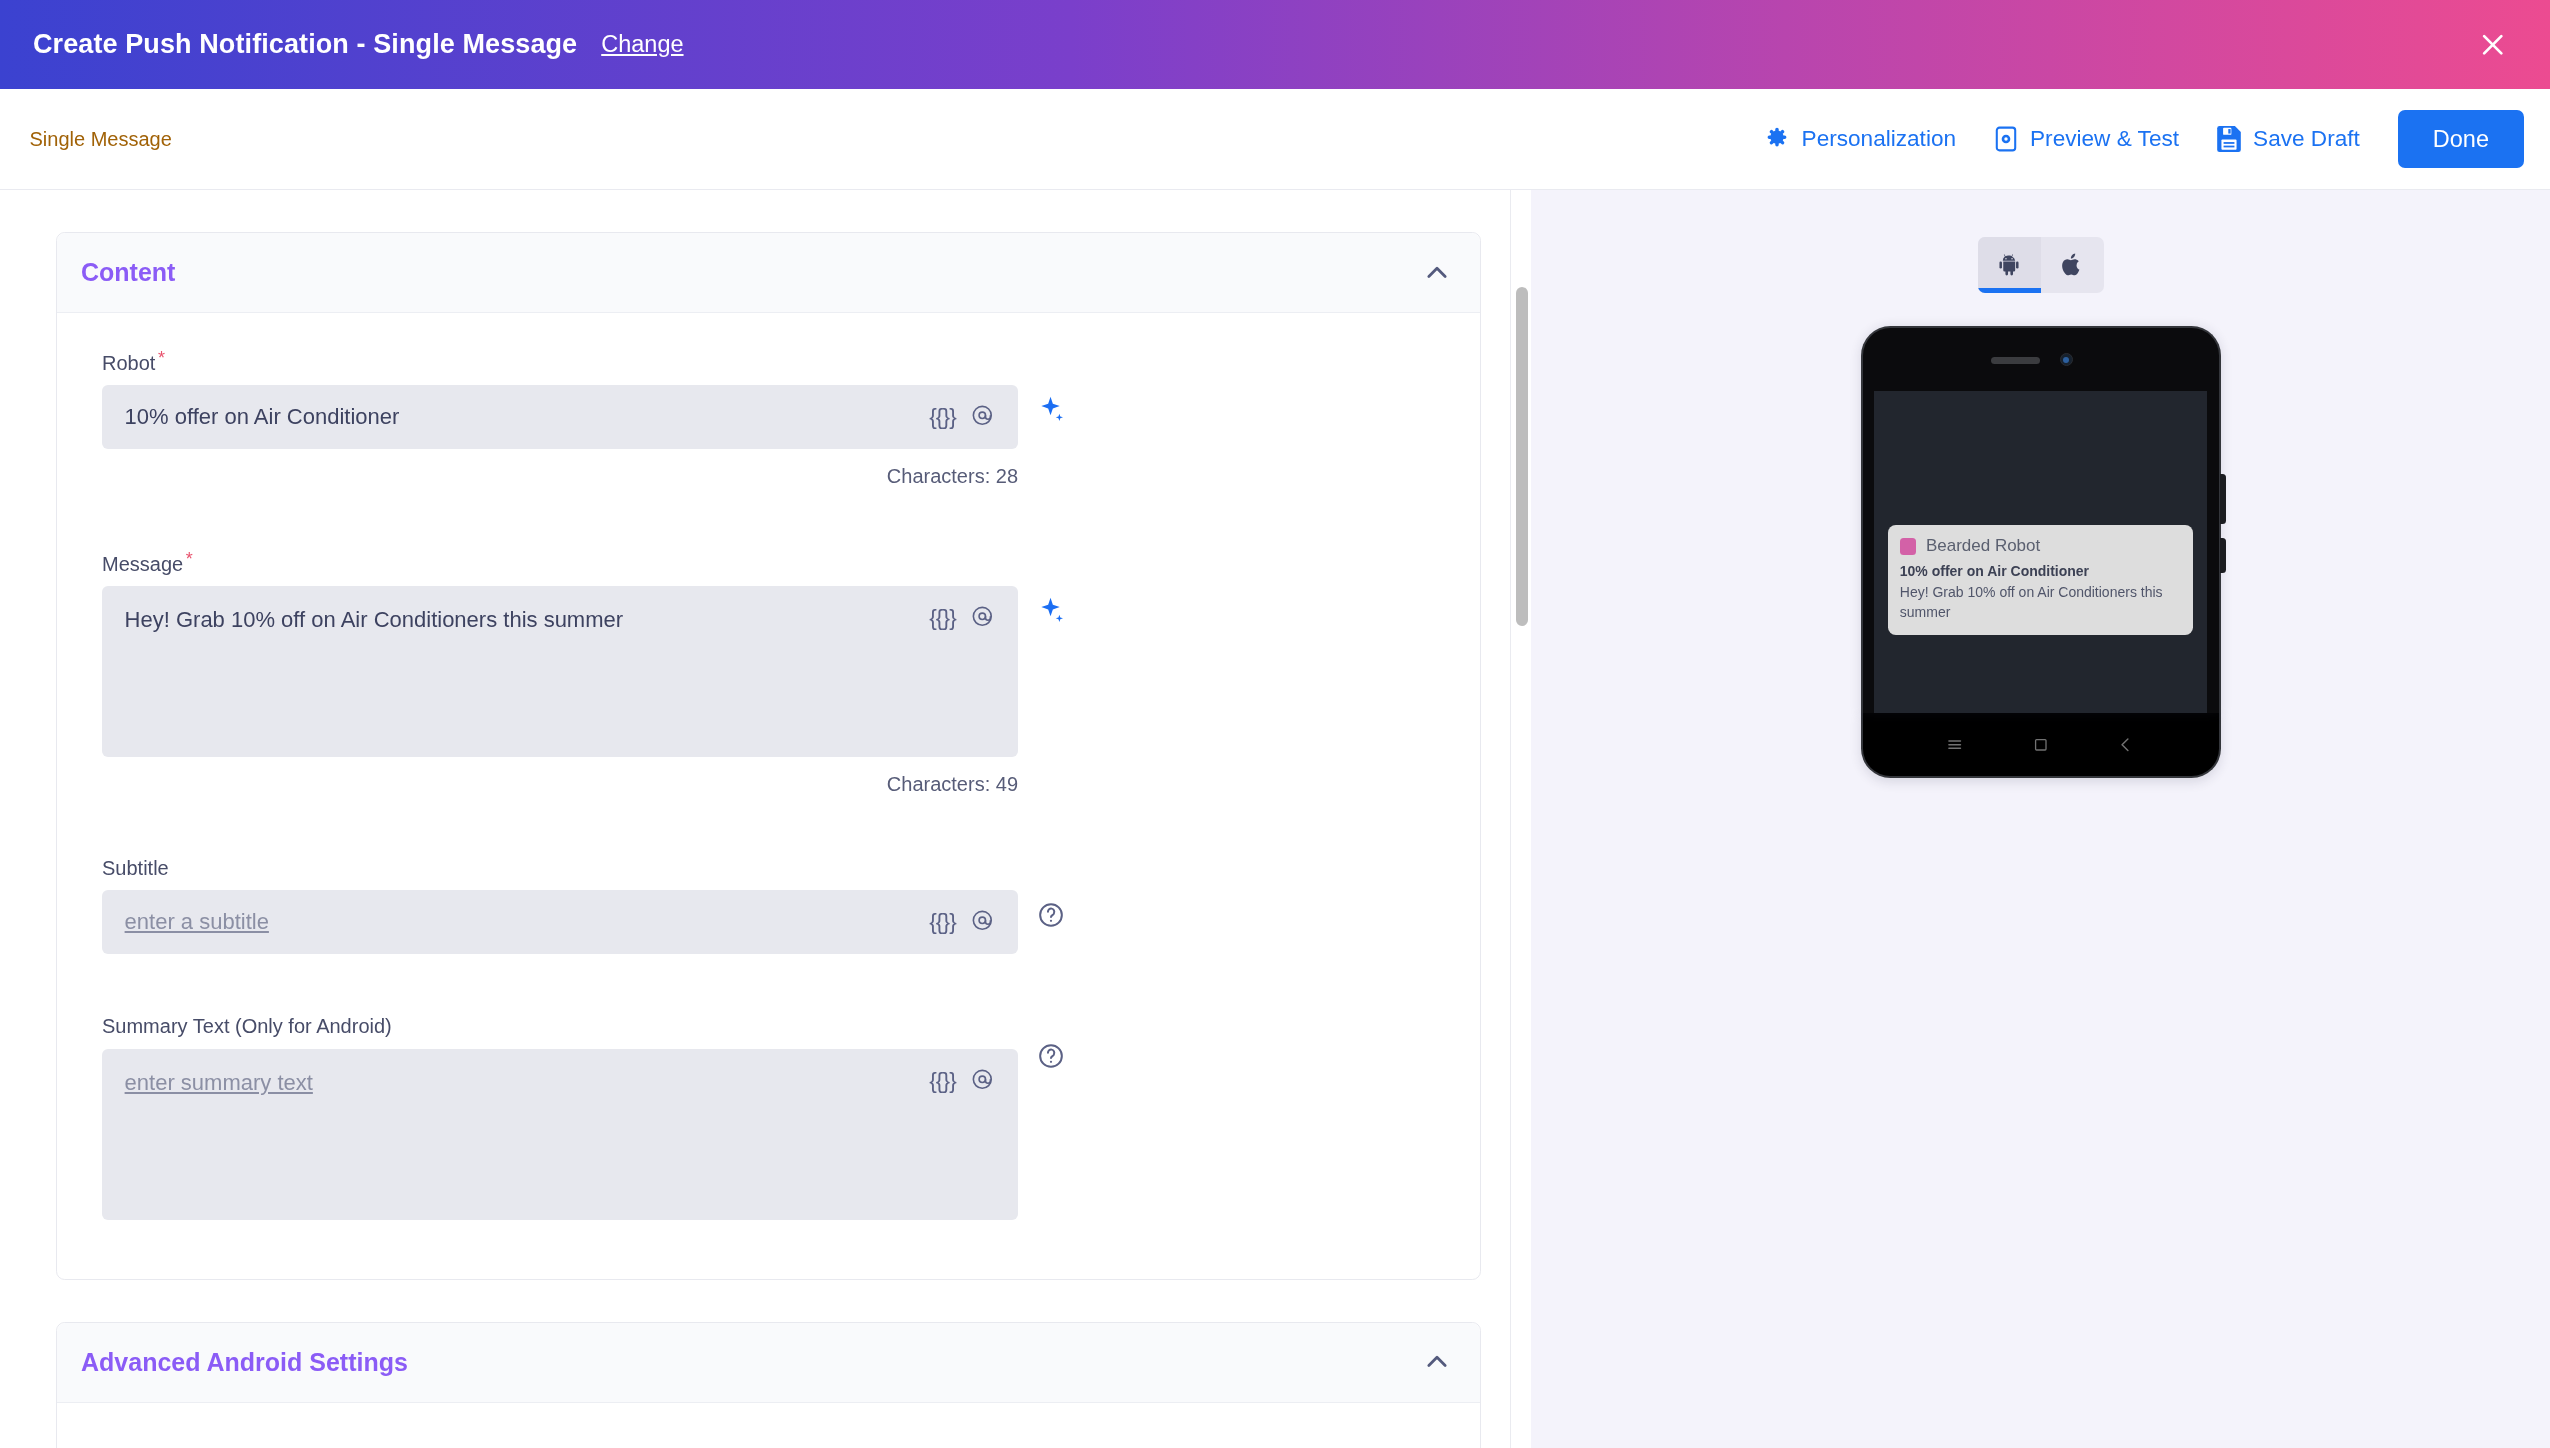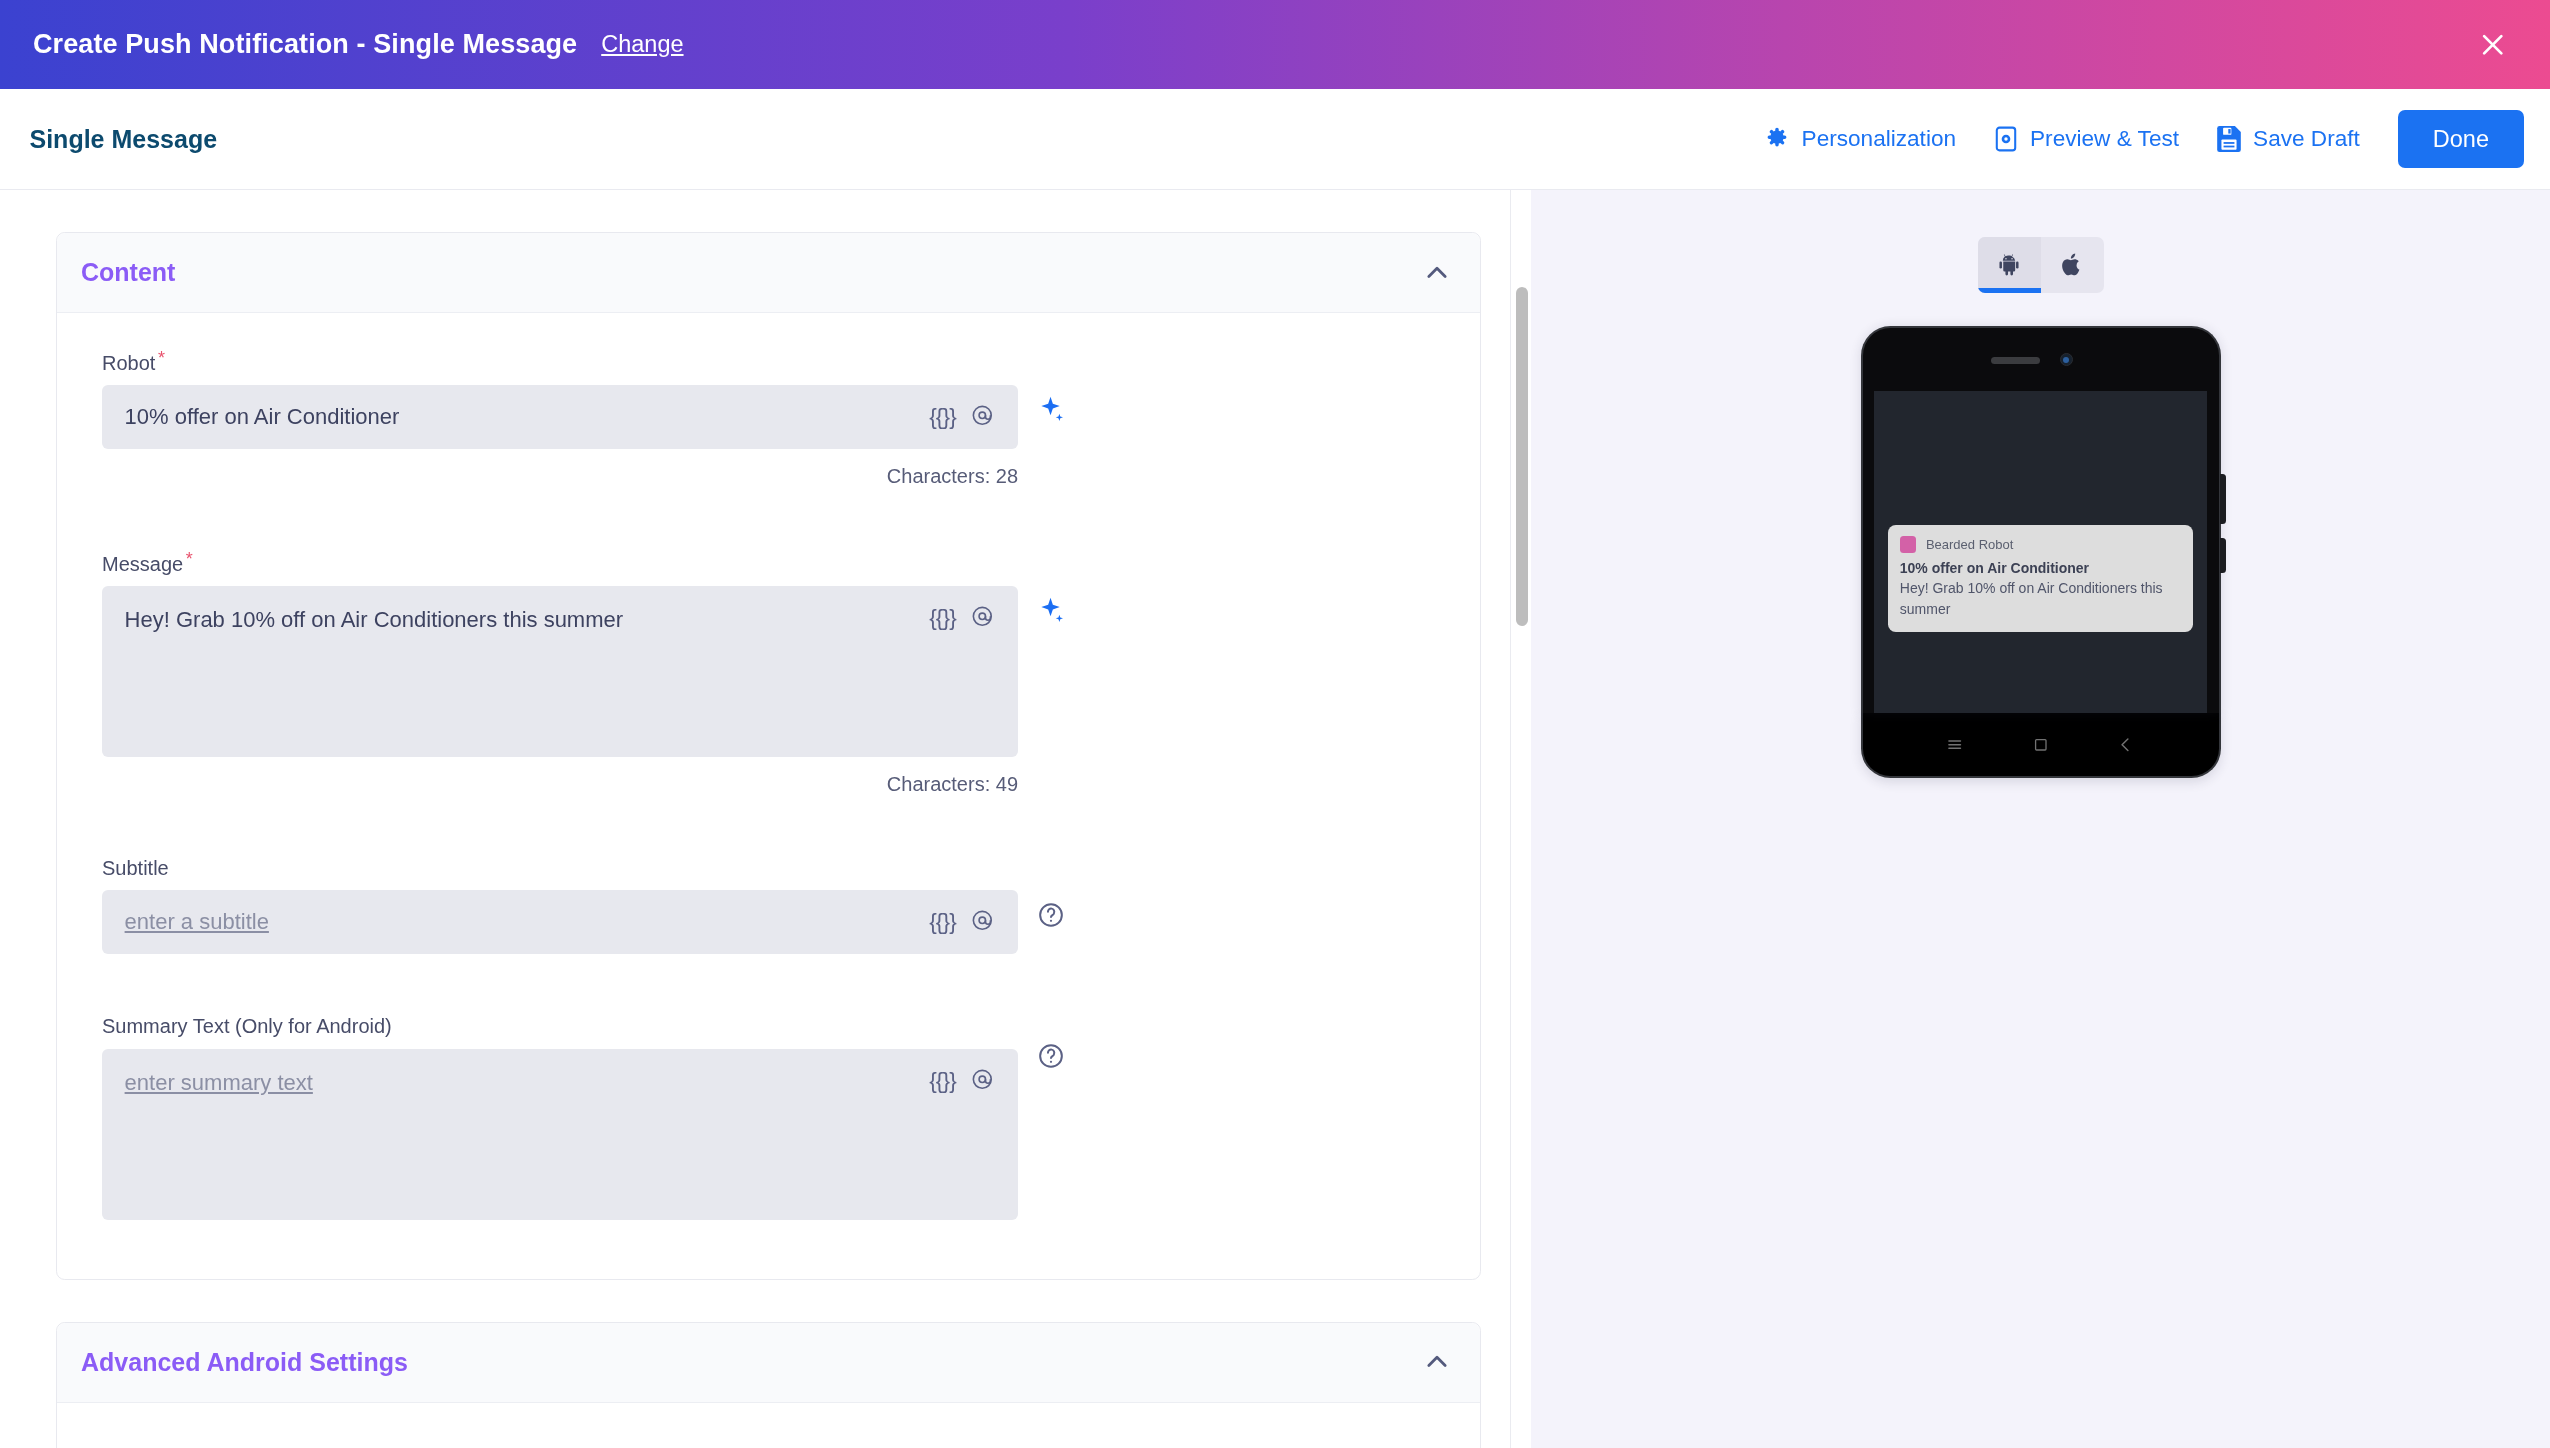--- a/index.html
+++ b/index.html
@@ -44,23 +44,23 @@
   
   .toolbar {
     height: 101px;
     background: #ffffff;
     display: flex;
     align-items: center;
     padding: 0 26px 0 29.5px;
     border-bottom: 0.9px solid #e9eaf0;
   }
   .toolbar-title {
-    font-size: 25px;
-    font-weight: bold;
-    color: #0c4a6e;
+    font-size: 20px;
+    font-weight: normal;
+    color: #a16207;
   }
   .toolbar-spacer { flex: 1; }
   .tool-action {
     display: flex;
     align-items: center;
     gap: 12px;
     color: #1b72f2;
     font-size: 22.6px;
     cursor: pointer;
     margin-right: 38px;
@@ -310,21 +310,21 @@
     align-items: center;
     gap: 9.6px;
     margin-bottom: 5.2px;
   }
   .notif-icon {
     width: 16.5px; height: 16.5px;
     border-radius: 3.5px;
     background: #d361a7;
   }
   .notif-appname {
-    font-size: 13px;
+    font-size: 17px;
     color: #5b6070;
   }
   .notif-title {
     font-size: 14px;
     font-weight: bold;
     color: #3c4154;
     line-height: 1.45;
   }
   .notif-body {
     font-size: 14px;

